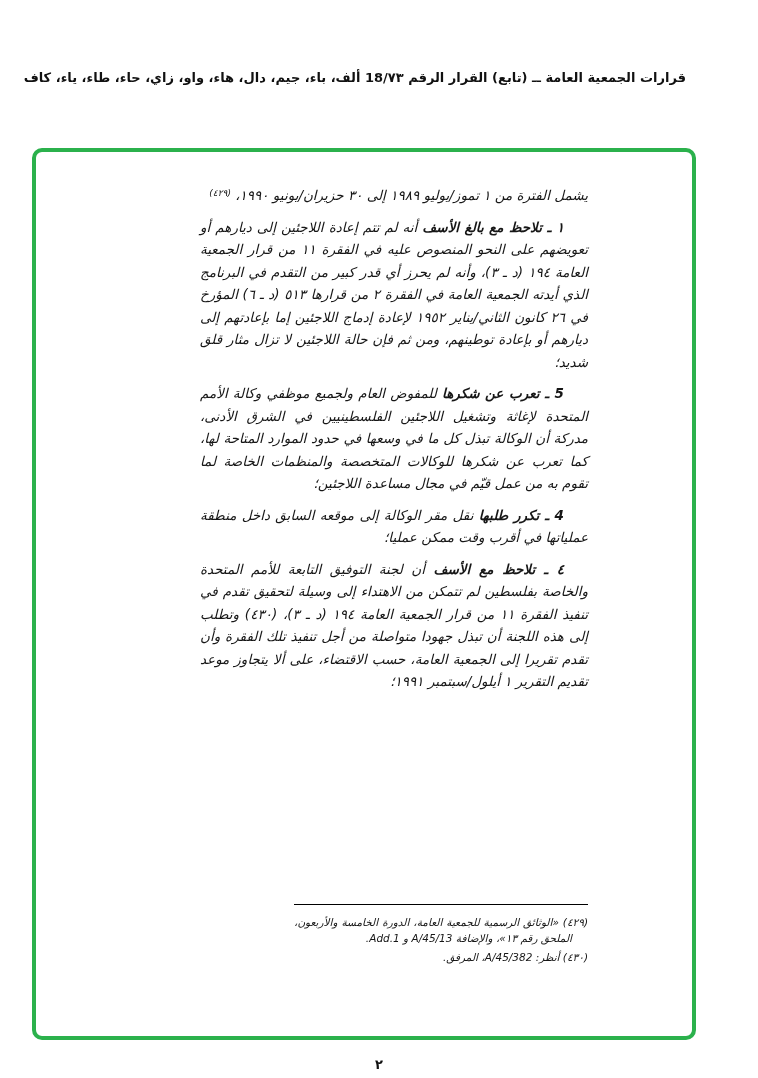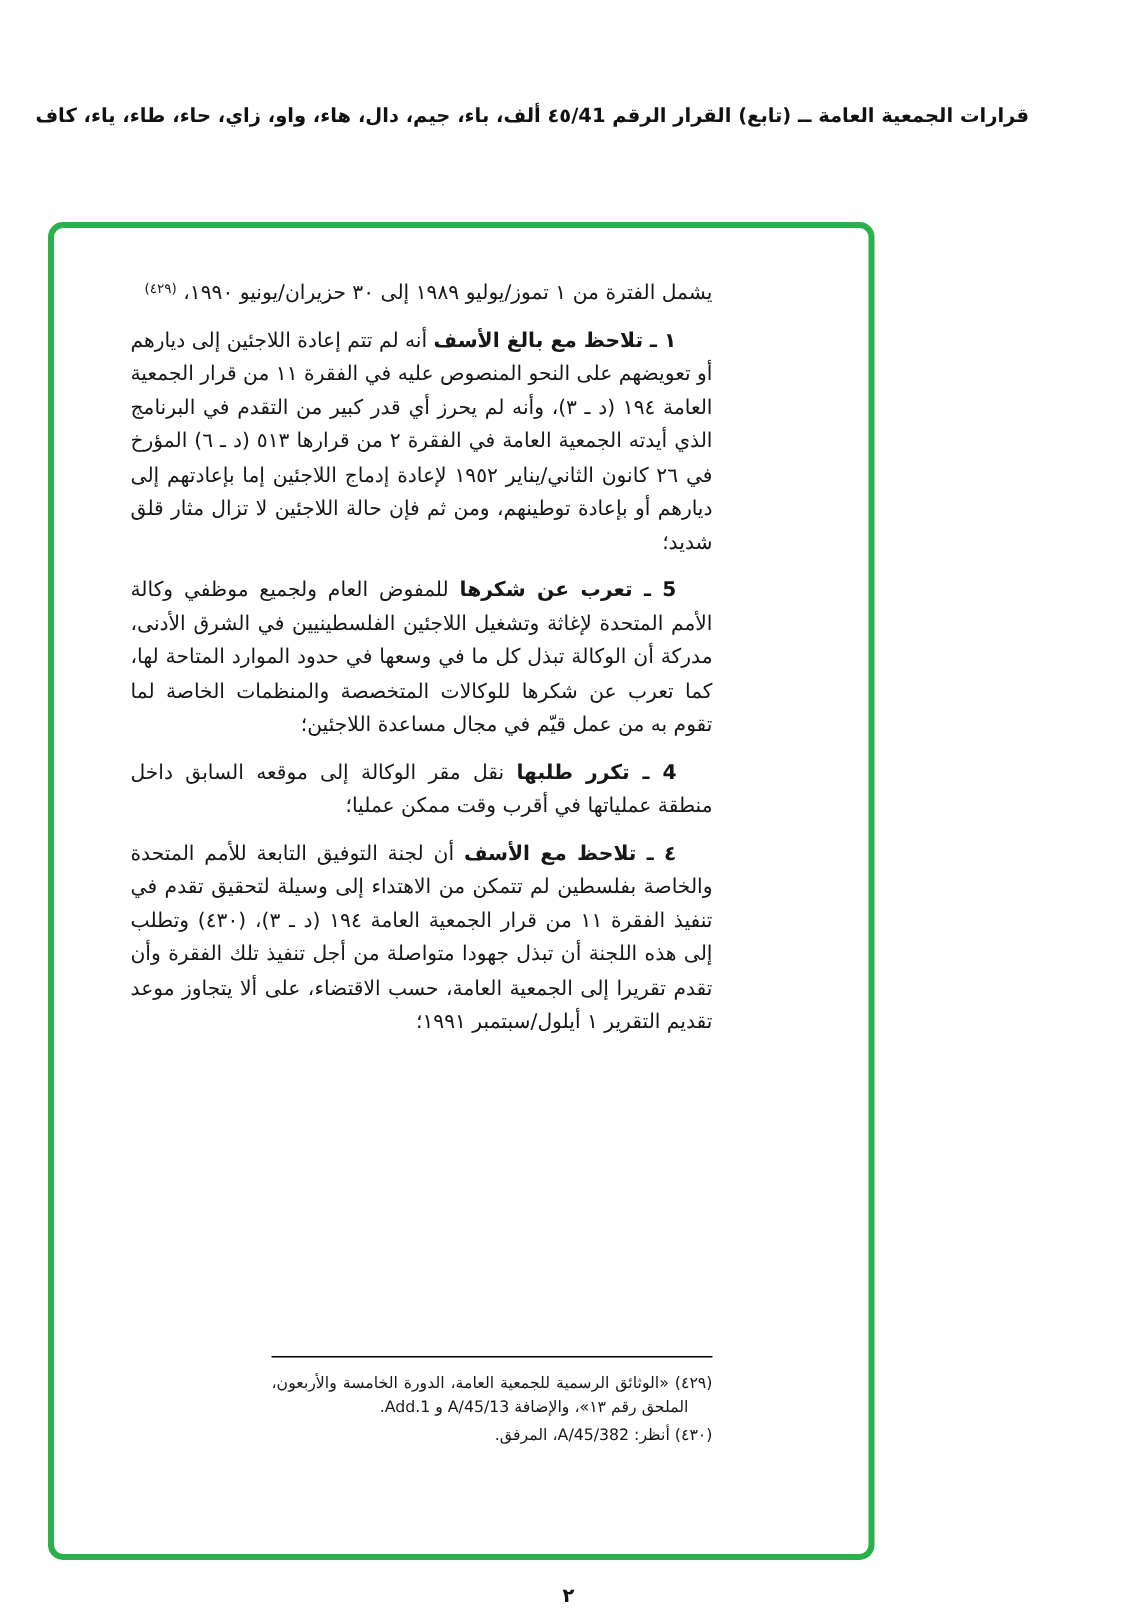--- a/index.html
+++ b/index.html
@@ -30,24 +30,25 @@
     margin-top: 9px;
     font-size: 9.5px;
     font-weight: bold;
     white-space: nowrap;
   }
 
   
   .doc-frame {
     position: absolute;
     top: 148px; left: 32px;
-    width: 551px; height: 892px;
+    width: 664px; height: 892px;
     border: 4px solid #14b8a6;
     border-radius: 10px;
     background: #ffffff;
+    font-style: italic;
   }
 
   
   .doc-content {
     position: absolute;
     top: 30px; right: 104px;
     width: 388px;
     direction: rtl;
     text-align: justify;
     font-size: 13.5px;
@@ -95,21 +96,21 @@
     font-weight: bold;
     color: #111;
   }
 </style>
 </head>
 <body>
 
 <div class="page">
 
   <header class="header">
-    <div class="header-title">قرارات الجمعية العامة ــ (تابع) القرار الرقم ٤٥/41 ألف، باء، جيم، دال، هاء، واو، زاي، حاء، طاء، ياء، كاف</div>
+    <div class="header-title">قرارات الجمعية العامة ــ (تابع) القرار الرقم 18/٧٣ ألف، باء، جيم، دال، هاء، واو، زاي، حاء، طاء، ياء، كاف</div>
   </header>
 
   <div class="doc-frame" style="border-color: rgb(43, 177, 76);">
 
     <div class="doc-content" style="color: rgb(22, 22, 22);">
 
       <p class="intro"><span>يشمل الفترة من ١ تموز/يوليو ١٩٨٩ إلى ٣٠ حزيران/يونيو ١٩٩٠،</span> <sup class="fn-ref">(٤٢٩)</sup></p>
 
       <p class="para"><span class="lead">١ ـ تلاحظ مع بالغ الأسف</span> <span>أنه لم تتم إعادة اللاجئين إلى ديارهم أو تعويضهم على النحو المنصوص عليه في الفقرة ١١ من قرار الجمعية العامة ١٩٤ (د ـ ٣)، وأنه لم يحرز أي قدر كبير من التقدم في البرنامج الذي أيدته الجمعية العامة في الفقرة ٢ من قرارها ٥١٣ (د ـ ٦) المؤرخ في ٢٦ كانون الثاني/يناير ١٩٥٢ لإعادة إدماج اللاجئين إما بإعادتهم إلى ديارهم أو بإعادة توطينهم، ومن ثم فإن حالة اللاجئين لا تزال مثار قلق شديد؛</span></p>
 

